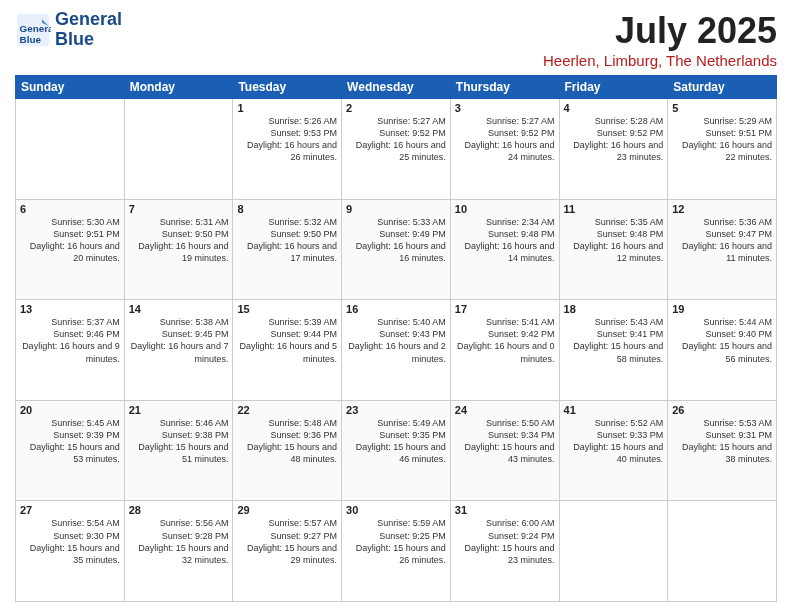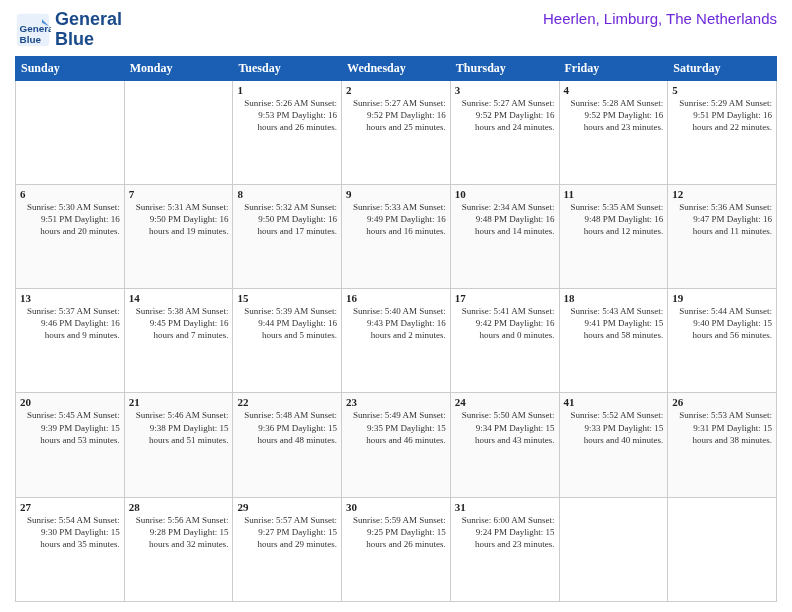--- a/index.html
+++ b/index.html
@@ -41,29 +41,28 @@
     .title-block {
       text-align: right;
     }
     .main-title {
       font-size: 36px;
       font-weight: bold;
       color: #222;
     }
     .subtitle {
       font-size: 15px;
-      color: #6d28d9;
+      color: #b91c1c;
     }
     .calendar {
       flex: 1;
       border: 1px solid #ccc;
       border-collapse: collapse;
       width: 100%;
       table-layout: fixed;
-      font-family: Liberation Serif, serif;
     }
     .calendar th {
       background: #1a5fb4;
       color: #fff;
       text-align: left;
       padding: 4px 5px;
       font-size: 12px;
       border: 1px solid #1a5fb4;
     }
     .calendar td {
@@ -109,20 +108,21 @@
         <text x="5" y="22" font-size="11" font-weight="bold" fill="#1a4a8a">General</text>
         <text x="5" y="34" font-size="11" font-weight="bold" fill="#1a4a8a">Blue</text>
         <polygon points="30,8 38,16 30,12" fill="#4a90d9"></polygon>
       </svg>
       <div>
         <div class="logo-text">General</div>
         <div class="logo-text">Blue</div>
       </div>
     </div>
     <div class="title-block">
+      <div class="main-title">July 2025</div>
       <div class="subtitle">Heerlen, Limburg, The Netherlands</div>
     </div>
   </div>
 
   <table class="calendar">
     <thead>
       <tr>
         <th>Sunday</th>
         <th>Monday</th>
         <th>Tuesday</th>

